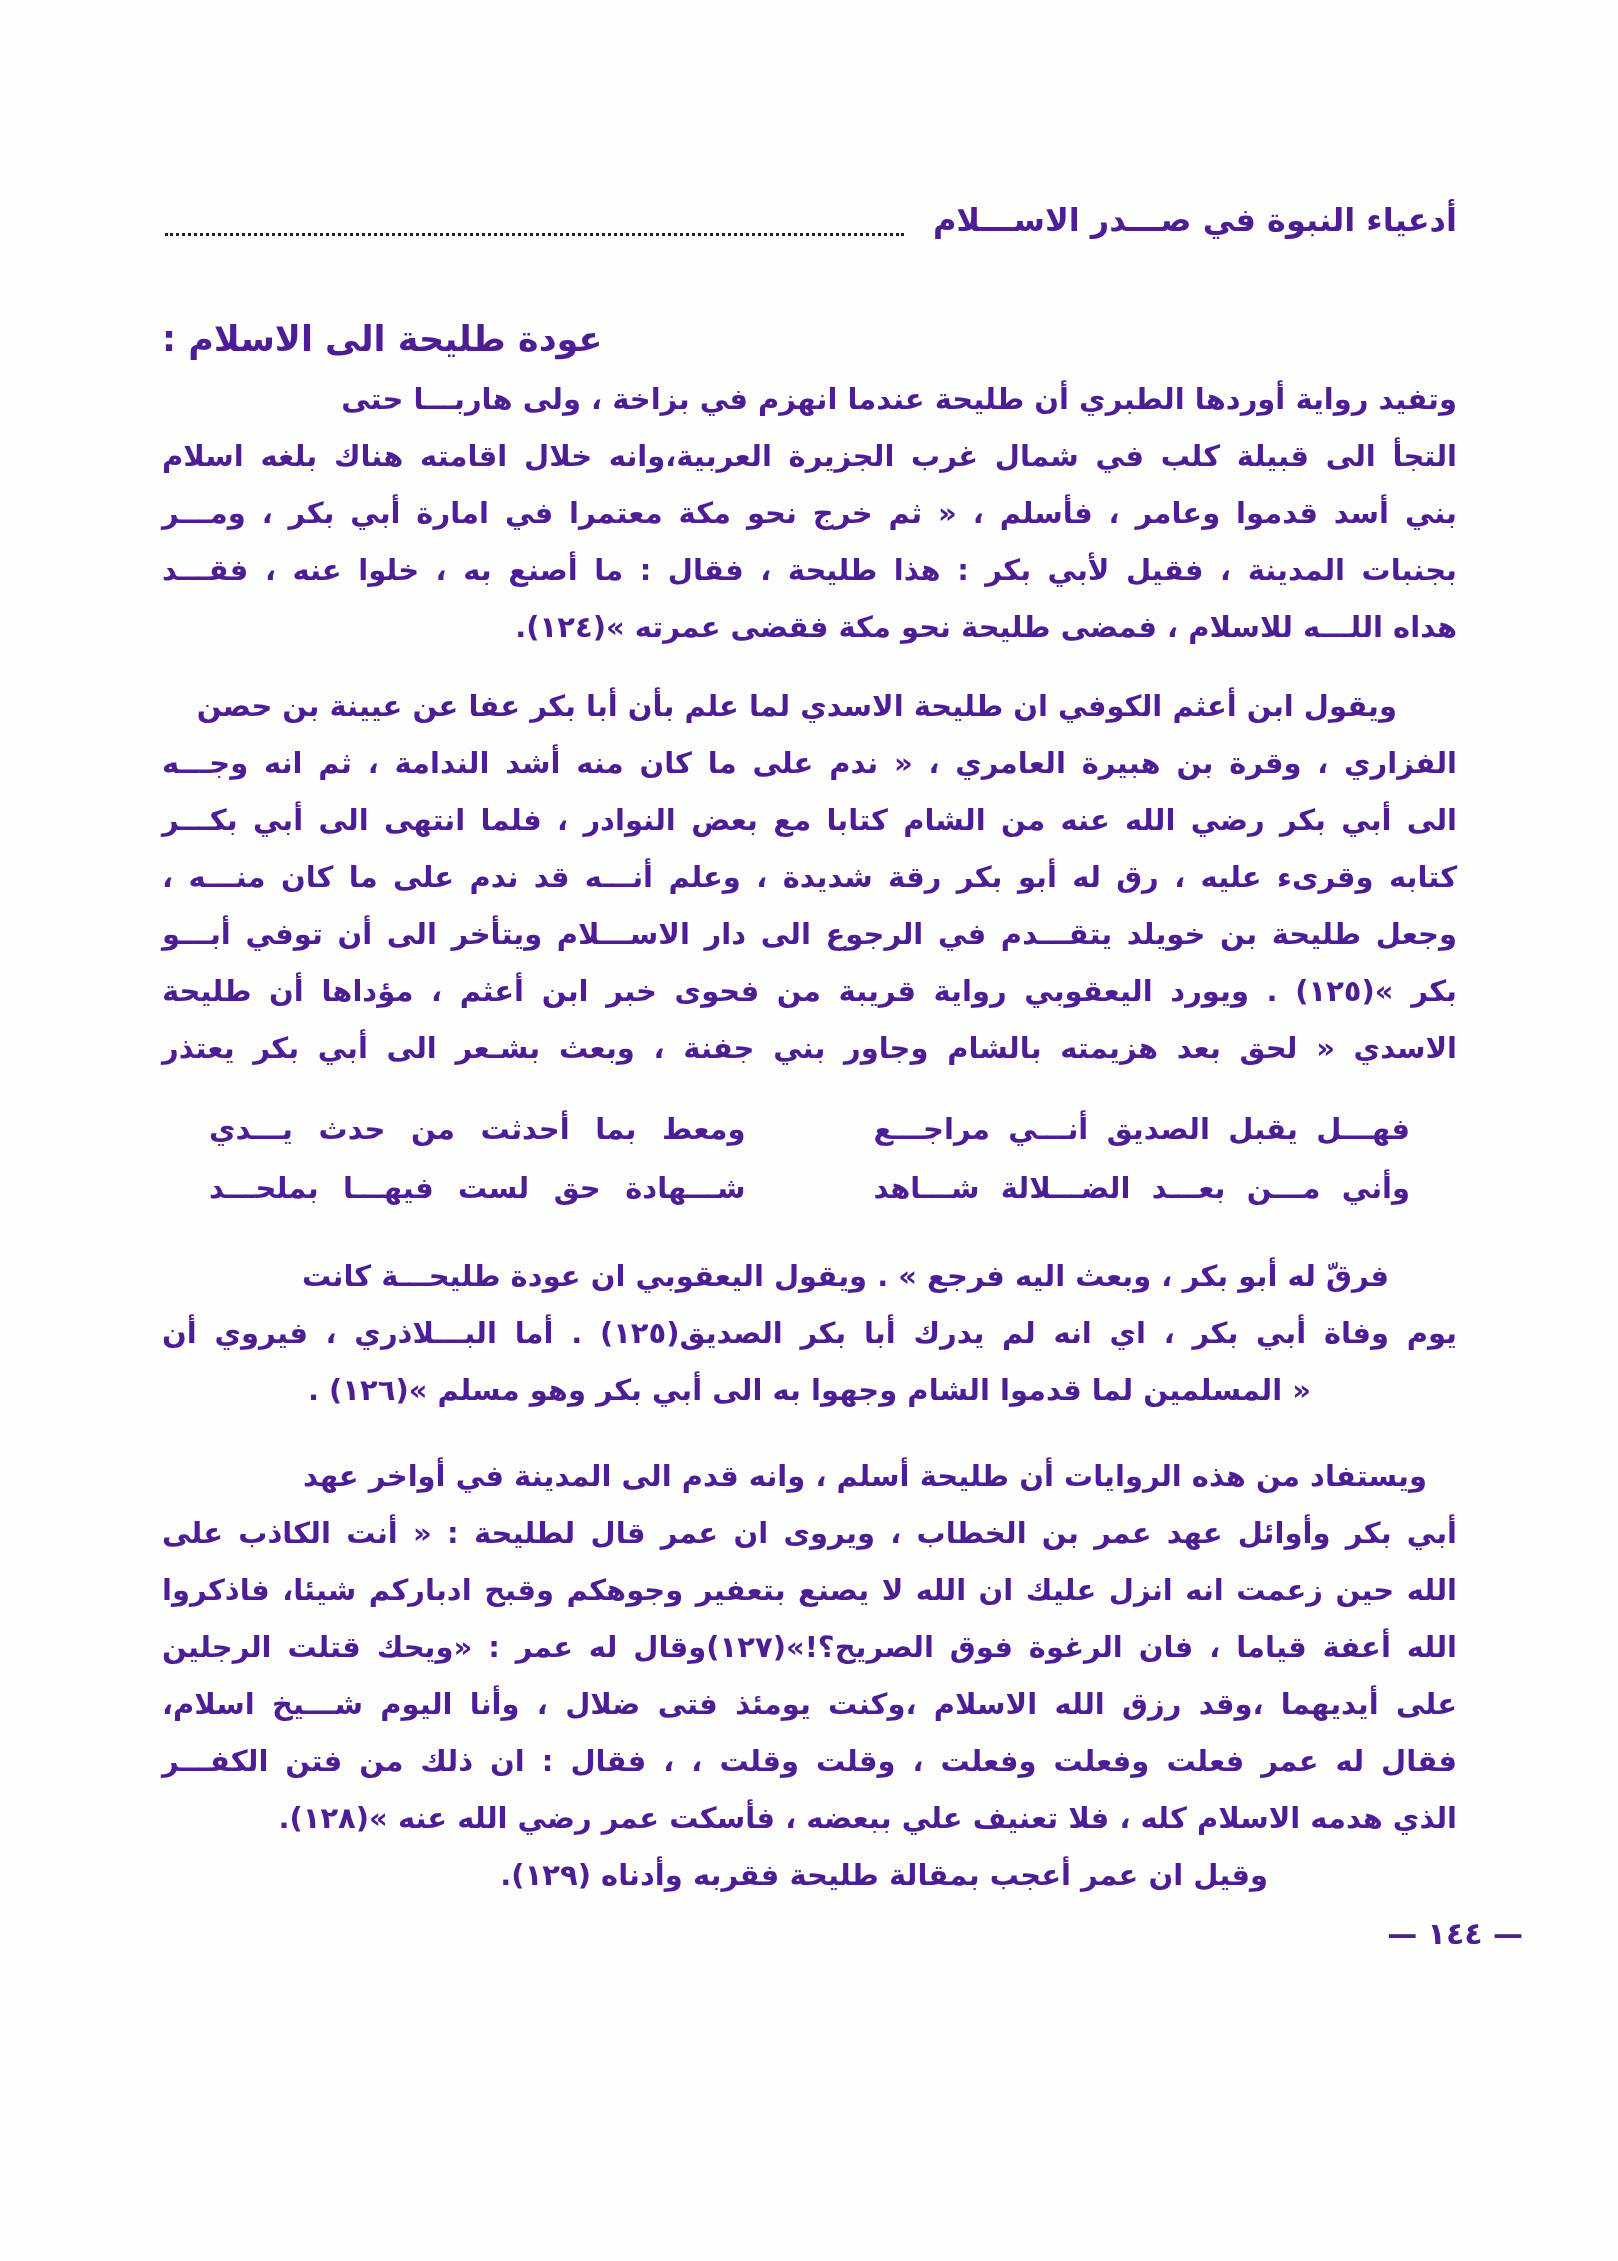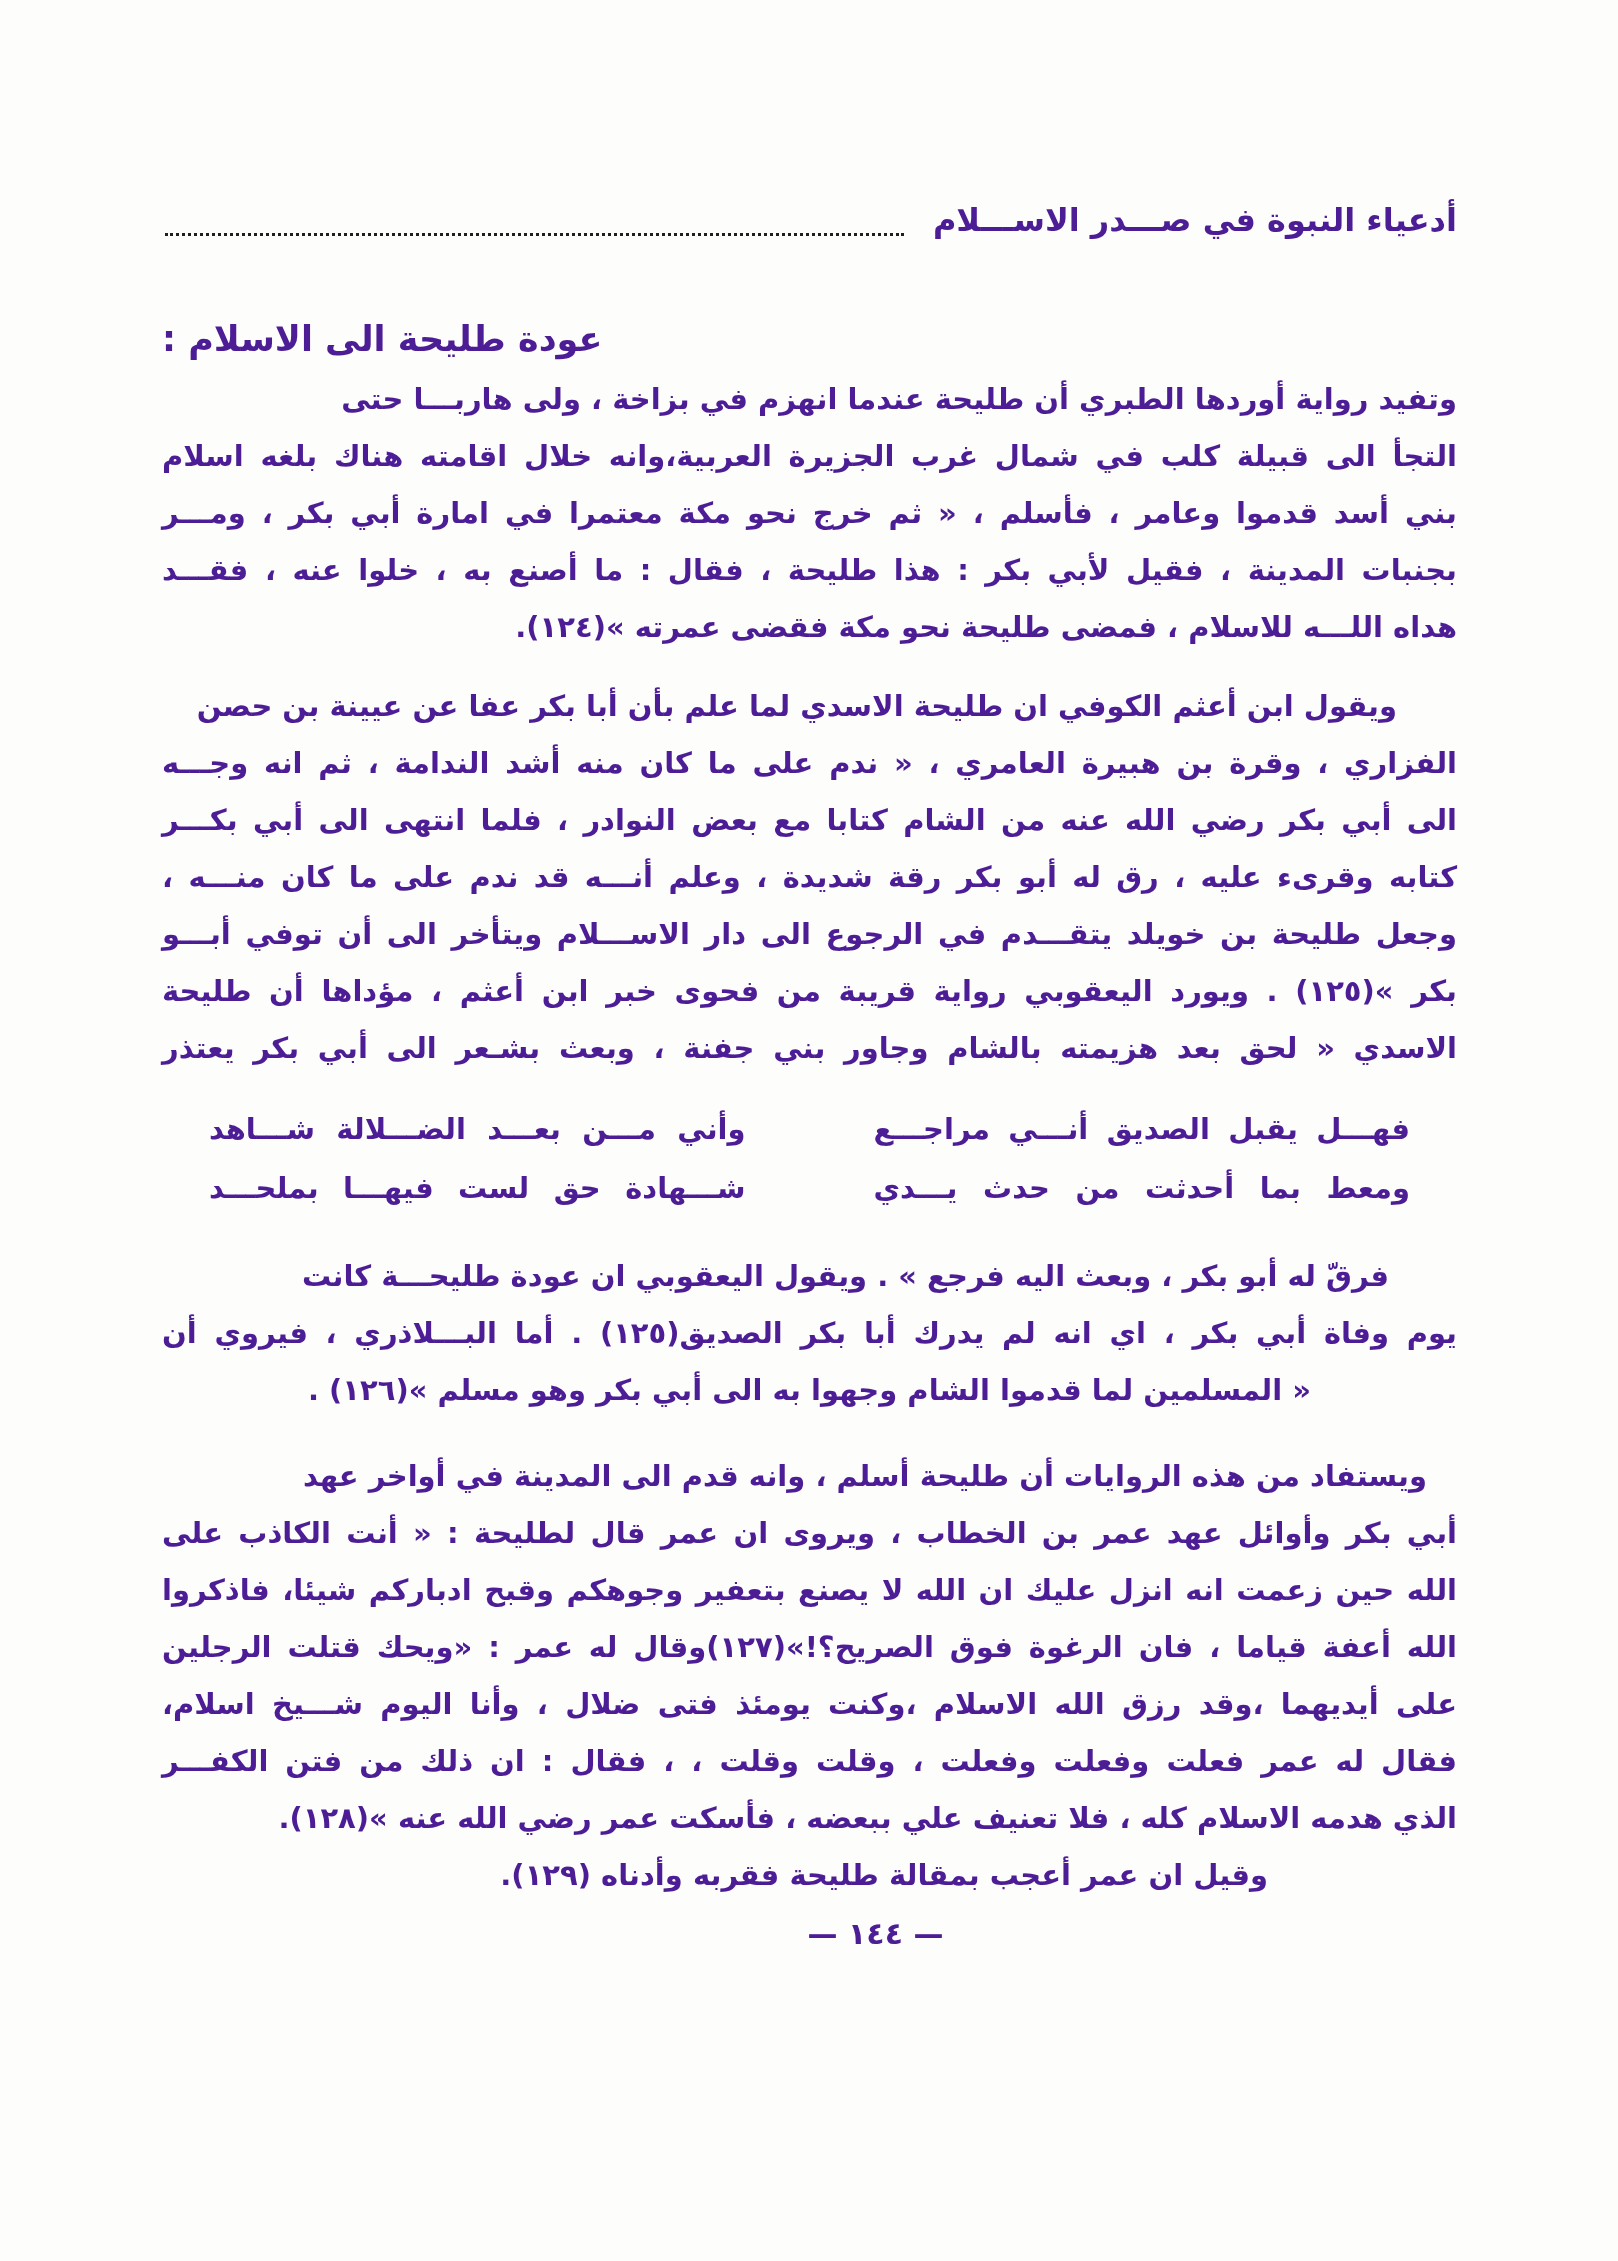--- a/index.html
+++ b/index.html
@@ -57,21 +57,21 @@
     display:grid;grid-template-columns:1fr 1fr;
     column-gap:128px;padding:0 47px;
   }
   .hemi{
     height:59px;line-height:59px;
     text-align:justify;text-align-last:justify;
   }
   
   .page-number{
     margin-top:6px;height:47px;line-height:47px;
-    text-align:center;font-size:30px;
+    font-size:30px;
     position:relative;right:-66px;
     letter-spacing:3px;
   }
 </style>
 </head>
 <body>
 
 <div class="page">
 
   <div class="header-row">
@@ -93,22 +93,22 @@
         <div class="line r" style="padding-right: 60px;">ويقول ابن أعثم الكوفي ان طليحة الاسدي لما علم بأن أبا بكر عفا عن عيينة بن حصن</div>
         <div class="line j">الفزاري ، وقرة بن هبيرة العامري ، « ندم على ما كان منه أشد الندامة ، ثم انه وجـــه</div>
         <div class="line j">الى أبي بكر رضي الله عنه من الشام كتابا مع بعض النوادر ، فلما انتهى الى أبي بكـــر</div>
         <div class="line j">كتابه وقرىء عليه ، رق له أبو بكر رقة شديدة ، وعلم أنـــه قد ندم على ما كان منـــه ،</div>
         <div class="line j">وجعل طليحة بن خويلد يتقـــدم في الرجوع الى دار الاســـلام ويتأخر الى أن توفي أبـــو</div>
         <div class="line j">بكر »(١٢٥) . ويورد اليعقوبي رواية قريبة من فحوى خبر ابن أعثم ، مؤداها أن طليحة</div>
         <div class="line j">الاسدي « لحق بعد هزيمته بالشام وجاور بني جفنة ، وبعث بشـعر الى أبي بكر يعتذر</div>
       </div>
       <div class="block poem">
         <div class="hemi">فهـــل يقبل الصديق أنـــي مراجـــع</div>
+        <div class="hemi">ومعط بما أحدثت من حدث يـــدي</div>
         <div class="hemi">وأني مـــن بعـــد الضـــلالة شـــاهد</div>
-        <div class="hemi">ومعط بما أحدثت من حدث يـــدي</div>
         <div class="hemi">شـــهادة حق لست فيهـــا بملحـــد</div>
       </div>
       <div class="block para">
         <div class="line r" style="padding-right: 68px;">فرقّ له أبو بكر ، وبعث اليه فرجع » . ويقول اليعقوبي ان عودة طليحـــة كانت</div>
         <div class="line j">يوم وفاة أبي بكر ، اي انه لم يدرك أبا بكر الصديق(١٢٥) . أما البـــلاذري ، فيروي أن</div>
         <div class="line c">« المسلمين لما قدموا الشام وجهوا به الى أبي بكر وهو مسلم »(١٢٦) .</div>
       </div>
       <div class="block para">
         <div class="line r" style="padding-right: 30px;">ويستفاد من هذه الروايات أن طليحة أسلم ، وانه قدم الى المدينة في أواخر عهد</div>
         <div class="line j">أبي بكر وأوائل عهد عمر بن الخطاب ، ويروى ان عمر قال لطليحة : « أنت الكاذب على</div>

